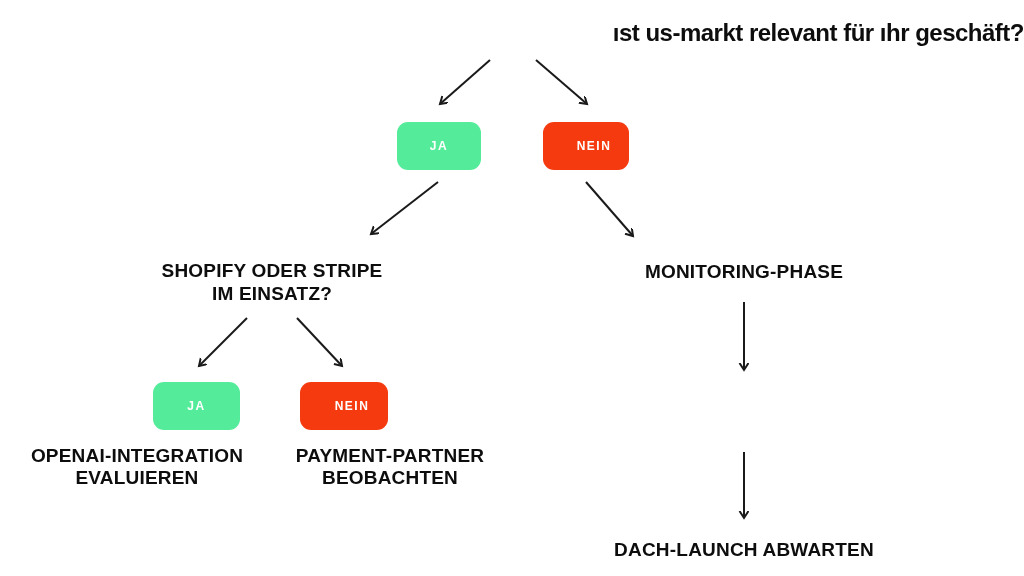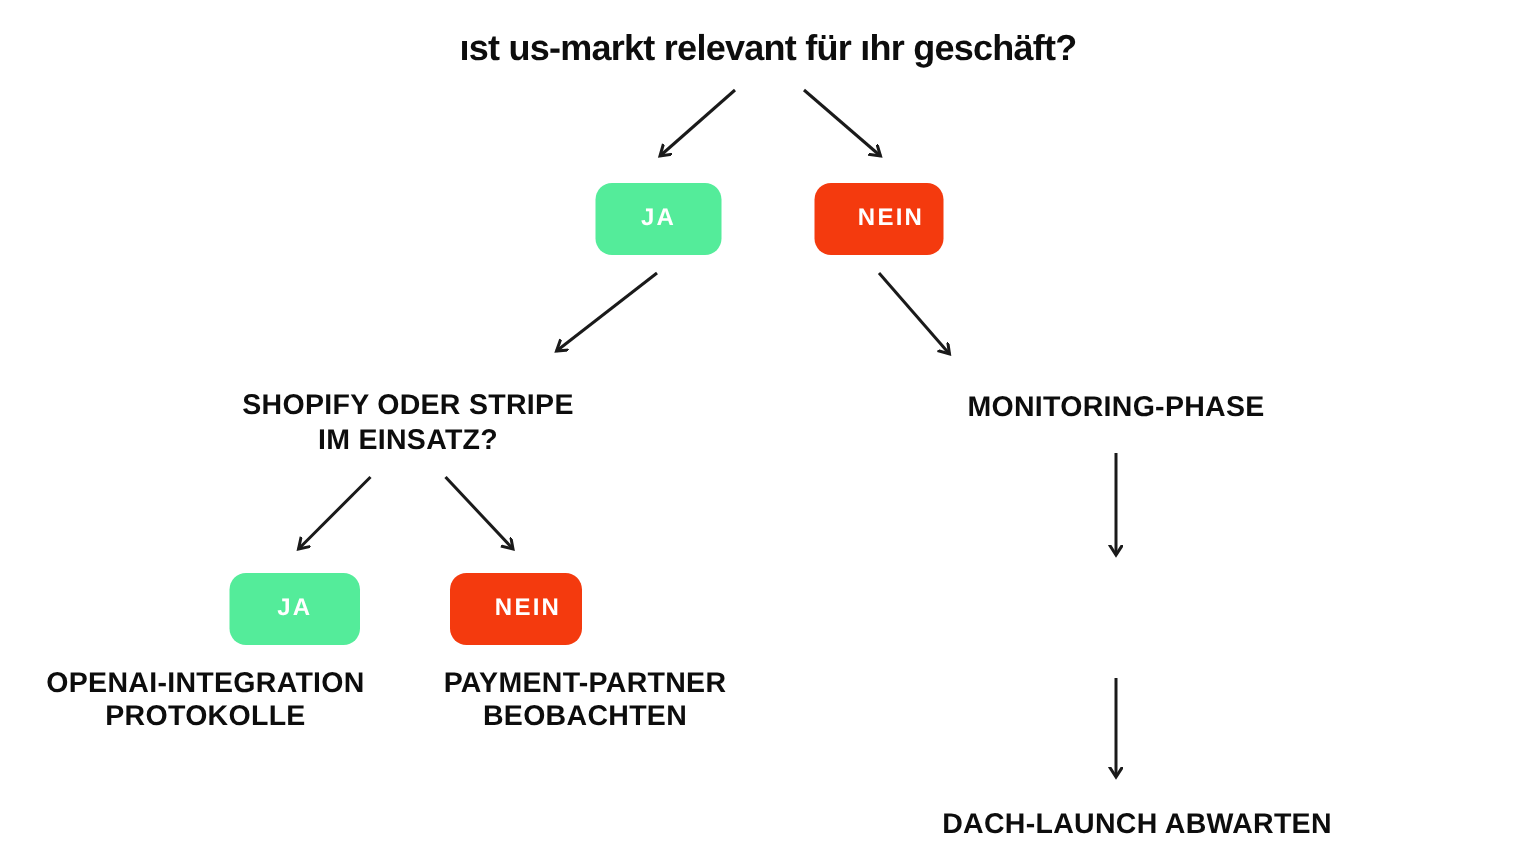--- a/index.html
+++ b/index.html
@@ -9,38 +9,38 @@
     overflow: hidden;
     background: var(--background, #ffffff);
     font-family: "Liberation Sans", sans-serif;
     color: var(--text, #0d0d0d);
   }
   .stage { position: absolute; inset: 0; width: 1024px; height: 576px; }
 
   .title {
     position: absolute;
     top: 19px; left: 0; width: 1024px;
-    text-align: center;
+    text-align: right;
     font-size: 24px;
     font-weight: bold;
     letter-spacing: -0.5px;
     color: var(--text, #0d0d0d);
   }
 
   svg.arrows { position: absolute; inset: 0; width: 1024px; height: 576px; }
   svg.arrows line { stroke: var(--arrow, #1a1a1a); stroke-width: 2; }
   .arrowhead-path { stroke: var(--arrow, #1a1a1a); fill: none; stroke-width: 2; }
 
   .btn {
     position: absolute;
     display: flex; align-items: center; justify-content: center;
     border-radius: 11px;
     color: var(--button_text, #ffffff);
     font-weight: bold;
-    font-size: 16px;
+    font-size: 12px;
     letter-spacing: 1.5px;
     text-align: right;
   }
   .btn-yes { background: var(--yes, #54ec9a); }
   .btn-no  { background: var(--no, #f43a0e); padding-left: 16px; }
 
   .btn-l1-yes { left: 397px; top: 122px; width: 84px; height: 48px; }
   .btn-l1-no  { left: 543px; top: 122px; width: 86px; height: 48px; }
   .btn-l2-yes { left: 153px; top: 382px; width: 87px; height: 48px; }
   .btn-l2-no  { left: 300px; top: 382px; width: 88px; height: 48px; }
@@ -53,21 +53,21 @@
     line-height: 22px;
     letter-spacing: 0.2px;
     white-space: pre-line;
     color: var(--text, #0d0d0d);
   }
   .lbl-shopify    { left: 101px; top: 259px; width: 342px; line-height: 23px; }
   .lbl-monitoring { left: 594px; top: 261px; width: 300px; }
   .lbl-openai     { left:   7px; top: 445px; width: 260px; }
   .lbl-payment    { left: 260px; top: 445px; width: 260px; }
   .lbl-protokolle { left: 594px; top: 390px; width: 300px; }
-  .lbl-dach       { left: 608px; top: 539px; width: 300px; }
+  .lbl-dach       { left: 594px; top: 539px; width: 300px; }
 </style>
 </head>
 <body>
 
 <div class="stage">
 
   <div class="title">ıst us-markt relevant für ıhr geschäft?</div>
 
   <svg class="arrows" viewBox="0 0 1024 576" xmlns="http://www.w3.org/2000/svg">
     <defs>
@@ -92,21 +92,21 @@
   <div class="label lbl-monitoring">MONITORING-PHASE</div>
 
   <div class="label lbl-shopify">SHOPIFY ODER STRIPE
 IM EINSATZ?</div>
 
   <div class="btn btn-yes btn-l2-yes">JA</div>
 
   <div class="btn btn-no btn-l2-no">NEIN</div>
 
   <div class="label lbl-openai">OPENAI-INTEGRATION
-PROTOKOLLE</div>
+EVALUIEREN</div>
 
   <div class="label lbl-payment">PAYMENT-PARTNER
 BEOBACHTEN</div>
 
 
   <div class="label lbl-dach">DACH-LAUNCH ABWARTEN</div>
 
 </div>
 
 </body></html>

